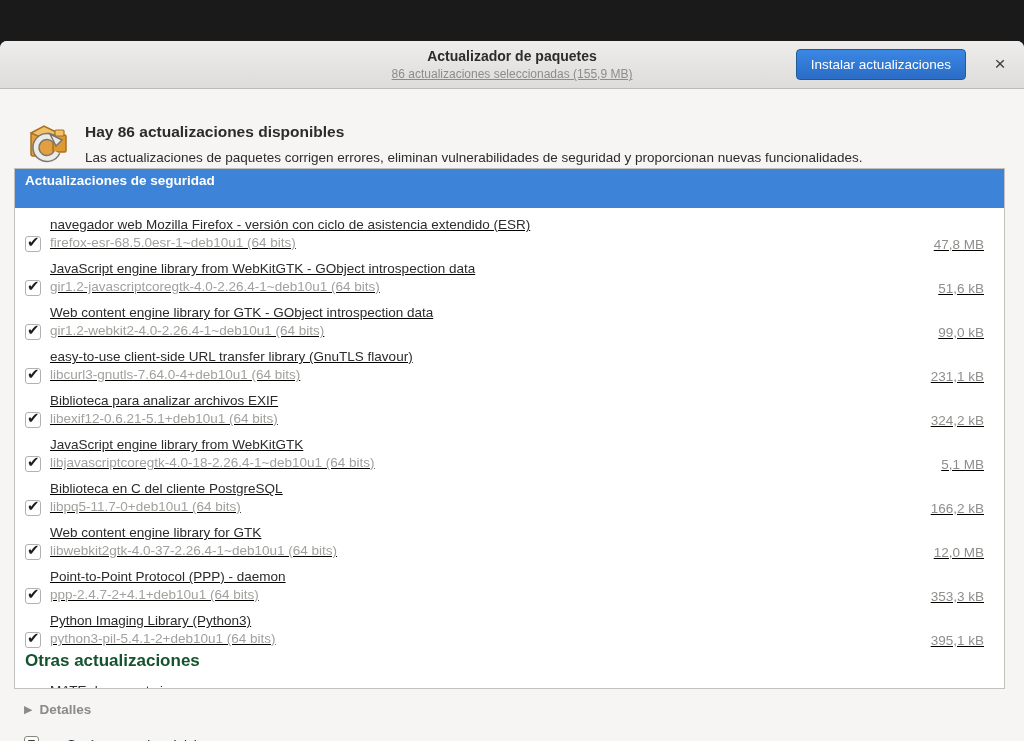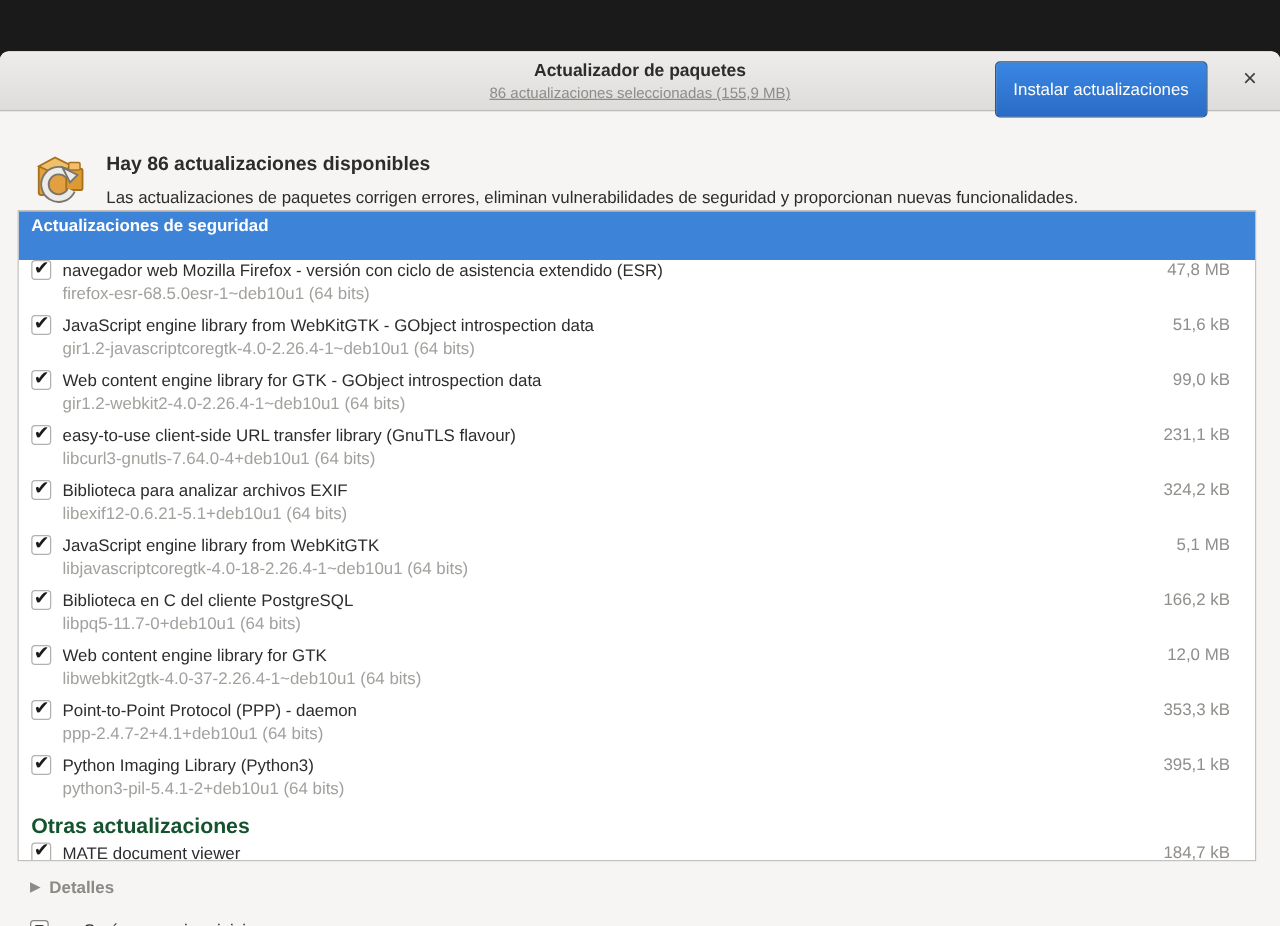--- a/index.html
+++ b/index.html
@@ -24,21 +24,21 @@
     border-bottom: 1px solid #bcbab7;
   }
   .hb-titles {
     position: absolute; left: 0; right: 0; top: 6px;
     text-align: center; pointer-events: none;
   }
   .hb-title { font-size: 14px; font-weight: bold; color: #2c2c2c; line-height: 18px; }
   .hb-subtitle { font-size: 12px; color: #8d8c89; line-height: 15px; margin-top: 2px; text-decoration: underline; }
   .install-btn {
     position: absolute; top: 8px; right: 58px;
-    height: 45px; padding: 0 14px;
+    height: 31px; padding: 0 14px;
     font-family: inherit; font-size: 13.5px; color: #ffffff;
     background: linear-gradient(to bottom, #3a87e3, #2a6cc6);
     border: 1px solid #1f5a9b; border-radius: 4px;
     cursor: pointer;
   }
   .close-btn {
     position: absolute; top: 12px; right: 12px;
     width: 24px; height: 24px; line-height: 22px;
     text-align: center; font-size: 19px; color: #3d3d3d;
     cursor: pointer;
@@ -65,21 +65,21 @@
     height: 39px; line-height: 24px;
     background: #3d84d9; color: #ffffff;
     font-size: 13.5px; font-weight: bold;
     padding-left: 10px;
   }
   .list-header-plain {
     height: 26px; display: flex; align-items: center;
     font-size: 17px; font-weight: bold; color: #14532d;
     padding-left: 10px;
   }
-  .row { height: 44px; display: flex; align-items: flex-start; padding-left: 10px; }
+  .row { height: 44px; display: flex; align-items: flex-end; padding-left: 10px; text-decoration: underline; }
   .checkbox {
     width: 16px; height: 16px; flex: 0 0 16px;
     background: #ffffff; border: 1px solid #b3b1ae; border-radius: 3px;
     position: relative; cursor: pointer;
   }
   .checkbox::after {
     content: "✔";
     position: absolute; left: 1px; top: -4px;
     font-size: 15px; color: #1c1c1c; font-weight: bold;
   }

